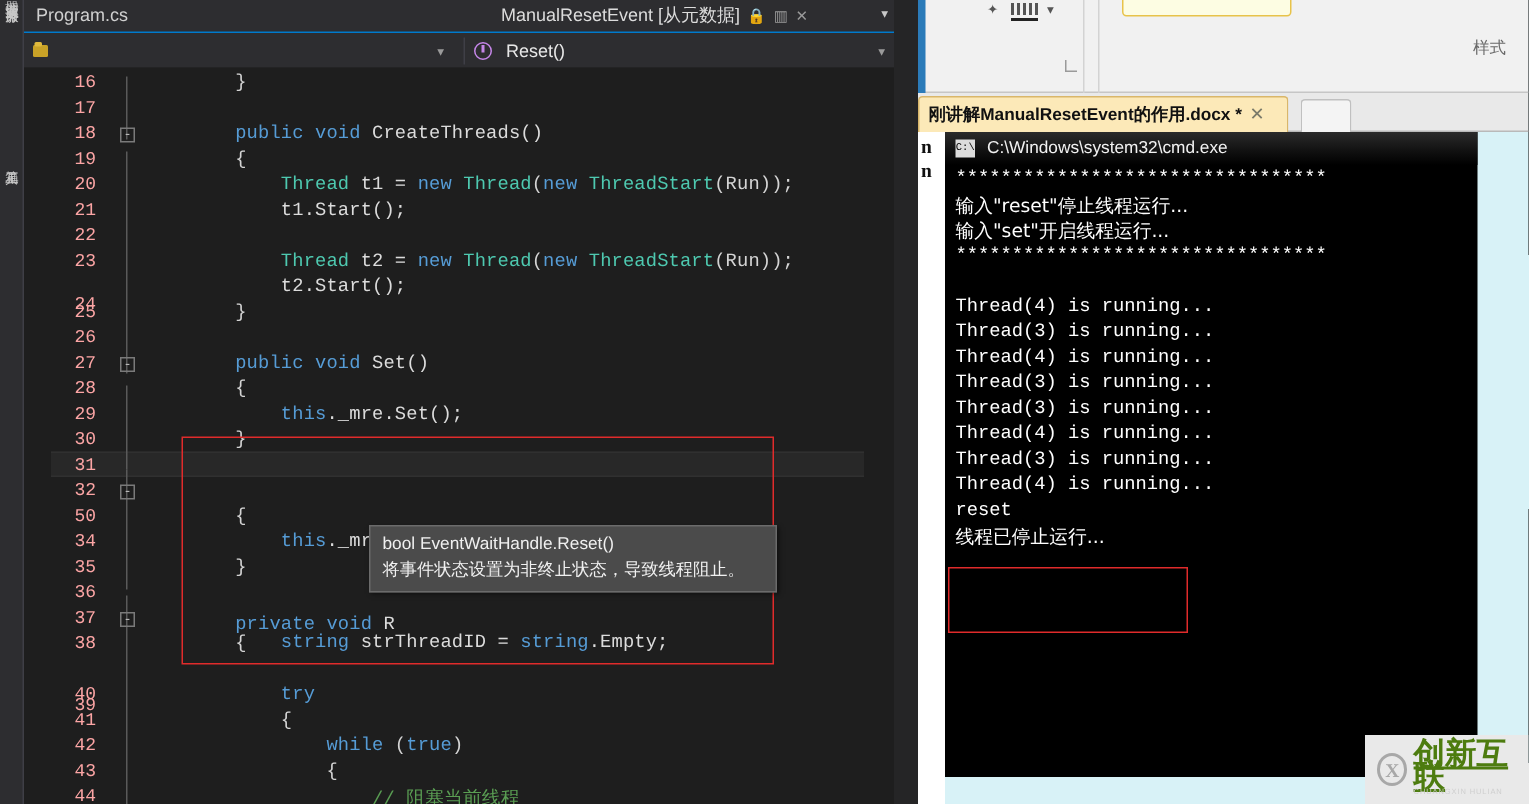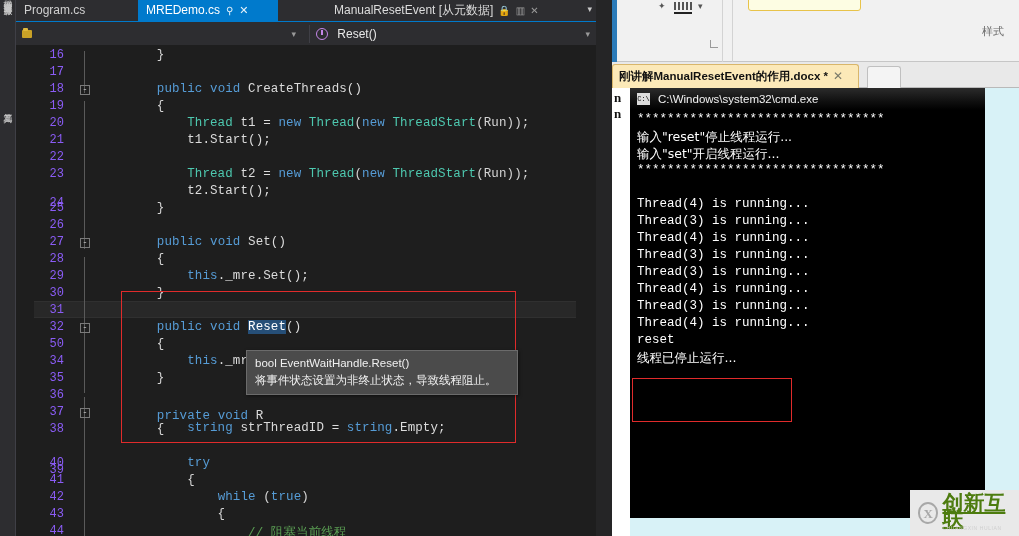--- a/index.html
+++ b/index.html
@@ -51,21 +51,21 @@
   .proj-glyph::before{ content:""; position:absolute; left:0; top:2px; width:10px;
                 height:8px; background:#c9a227; border-radius:1px; }
   .proj-glyph::after{ content:""; position:absolute; left:1px; top:0px; width:5px;
                 height:3px; background:#e0b93c; border-radius:1px; }
 
   
   .codearea { position:absolute; left:16px; top:45px; width:580px; height:491px;
               background:#1e1e1e; overflow:hidden; }
   .codelines { position:absolute; left:0; top:0; width:542px; height:491px; }
   .ln { position:absolute; left:22px; width:26px; text-align:right;
-        color:#8b5cf6; font-size:12px; font-family:"Liberation Mono", monospace; }
+        color:#fca5a5; font-size:12px; font-family:"Liberation Mono", monospace; }
   .fold { position:absolute; left:64px; width:10px; height:10px;
           border:1px solid #7a7a7a; color:#c0c0c0; font-size:9px; line-height:8px;
           text-align:center; font-family:"Liberation Mono", monospace; }
   .vline { position:absolute; left:68px; width:1px; background:#5a5a5a; }
   .code { position:absolute; left:80px; font-size:12.5px; white-space:pre;
           font-family:"Liberation Mono", monospace; color:#dcdcdc; letter-spacing:.1px;}
   .kw { color:#569cd6; }
   .ty { color:#4ec9b0; }
   .id { color:#dcdcdc; }
   .cm { color:#5a9e53; }
@@ -167,23 +167,20 @@
 
     <div class="vs-rightbar">
       <div class="vtab-r" style="top:2px;">解决方案资源管理器</div>
       <div class="vtab-r" style="top:116px;">团队资源管理器</div>
       <div class="vtab-r" style="top:200px;">类视图</div>
     </div>
 
     <div class="tabstrip">
       <div class="tab inactive" style="left:0px;width:122px;">
         <span>Program.cs</span>
-      </div>
-      <div class="tab active" style="left:122px;width:140px;">
-        <span>MREDemo.cs</span><span class="pin">⚲</span><span class="x">✕</span>
       </div>
       <div class="tab doc3" style="left:310px;width:250px;">
         <span>ManualResetEvent [从元数据]</span><span class="tabicon">🔒</span><span class="tabicon">▥</span><span class="tabicon">✕</span>
       </div>
       <div class="caretdown">▾</div>
     </div>
 
     <div class="navbar">
       <div class="navcombo" style="left:6px;width:280px;">
         <span class="proj-glyph"></span>
@@ -234,21 +231,20 @@
           <div class="ln" style="top: 207px;">28</div>
           <div class="code" style="top: 207px;"><span class="pl">        {</span></div>
           <div class="ln" style="top: 224px;">29</div>
           <div class="code" style="top: 224px;"><span class="pl">            </span><span class="kw">this</span><span class="id">._mre.Set();</span></div>
           <div class="ln" style="top: 241px;">30</div>
           <div class="code" style="top: 241px;"><span class="pl">        }</span></div>
           <div class="ln" style="top: 258px;">31</div>
           <div class="code" style="top: 258px;"></div>
           <div class="ln" style="top: 275px;">32</div>
           <div class="fold" style="top: 278px;">-</div>
-          <div class="code" style="top: 275px;"><span class="pl">        </span><span class="kw">public</span><span class="pl"> </span><span class="kw">void</span><span class="pl"> </span><span class="hl-sel">Reset</span><span class="id">()</span></div>
           <div class="ln" style="top: 292px;">50</div>
           <div class="code" style="top: 292px;"><span class="pl">        {</span></div>
           <div class="ln" style="top: 309px;">34</div>
           <div class="code" style="top: 309px;"><span class="pl">            </span><span class="kw">this</span><span class="id">._mre.Reset();</span></div>
           <div class="ln" style="top: 326px;">35</div>
           <div class="code" style="top: 326px;"><span class="pl">        }</span></div>
           <div class="ln" style="top: 343px;">36</div>
           <div class="code" style="top: 343px;"></div>
           <div class="ln" style="top: 360px;">37</div>
           <div class="fold" style="top: 363px;">-</div>

